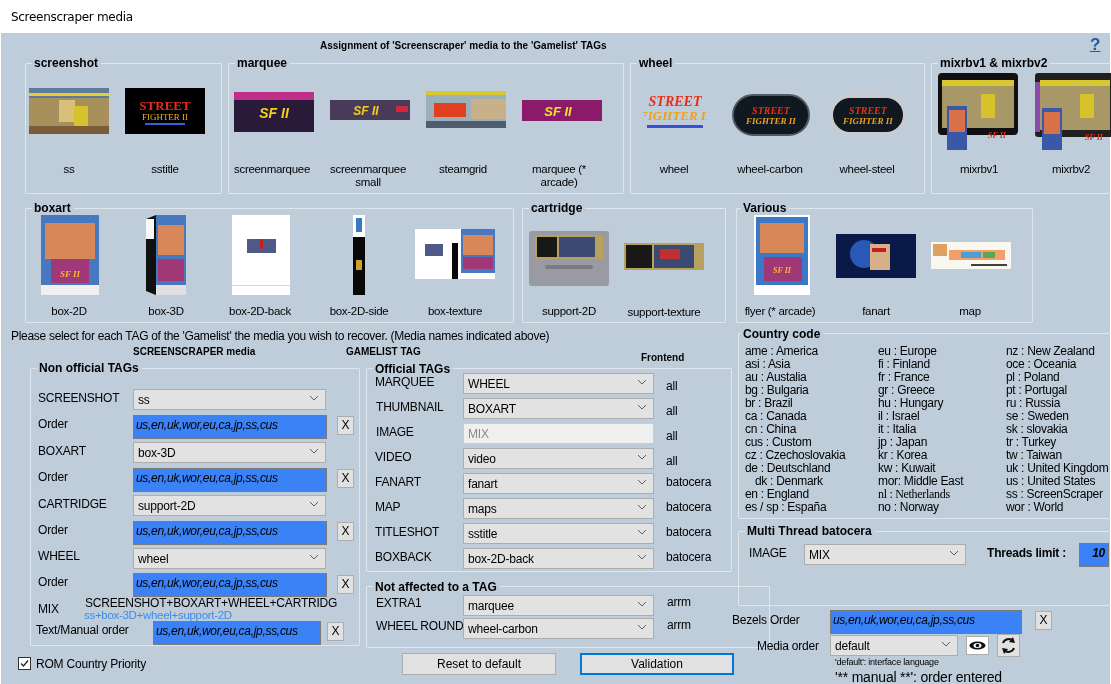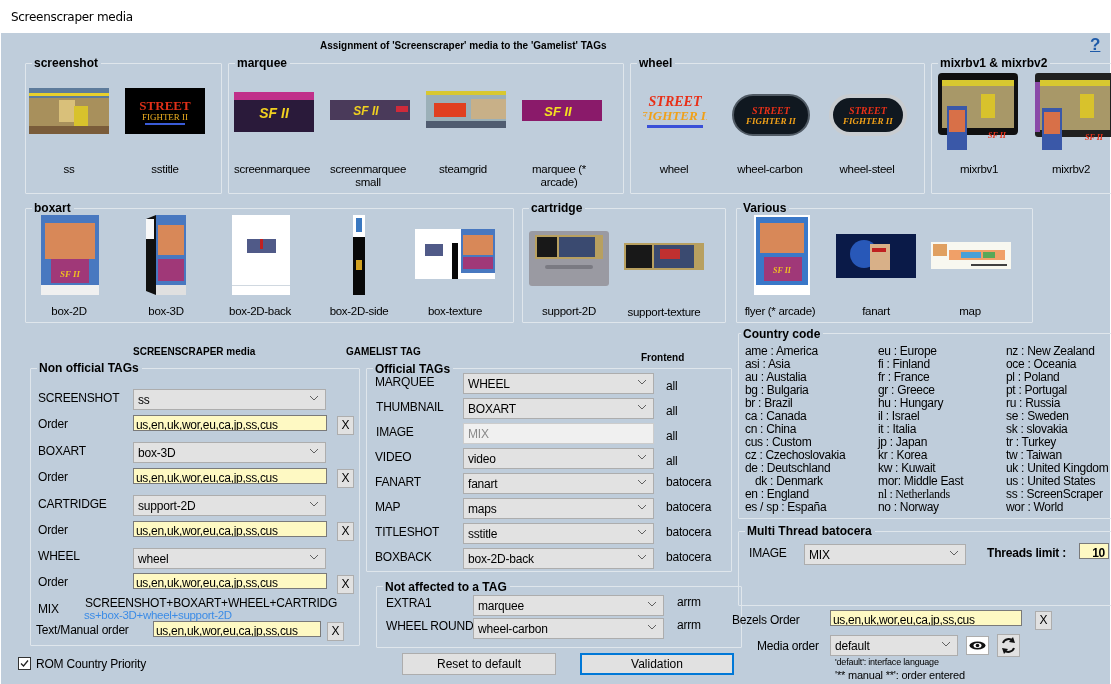--- a/index.html
+++ b/index.html
@@ -10,21 +10,21 @@
   .abs { position: absolute; }
   .heading { font-weight: bold; font-size: 10px; }
   .group { position: absolute; border: 1px solid #dfe6ec; border-radius: 1px; margin-left: 18px; }
   .group > .legend { position: absolute; top: -8px; left: 6px; background: #bfcddb; padding: 0 3px 0 2px; font-weight: bold; font-size: 12px; line-height: 14px; }
   .thumb { position: absolute; }
   .cap { position: absolute; text-align: center; font-size: 11.5px; line-height: 13px; letter-spacing: -0.3px; }
   .lbl { position: absolute; font-size: 12px; letter-spacing: -0.2px; }
   .combo { position: absolute; height: 21px; background: #e2e2e2; border: 1px solid #adadad; font-size: 12px; padding: 3px 0 0 4px; letter-spacing: -0.2px; white-space: nowrap; overflow: hidden; }
   .combo .chev { position: absolute; right: 6px; top: 3px; width: 10px; height: 10px; }
   .combo.disabled { background: #f0f0f0; color: #8a8a8a; border-color: #cccccc; }
-  .tbox { position: absolute; height: 16px; background: #fef9c3; border: 1px solid #7a7a7a; font-size: 12px; padding: 2px 0 0 2px; letter-spacing: -0.3px; white-space: nowrap; overflow: hidden; }
+  .tbox { position: absolute; height: 24px; background: #3b82f6; border: 1px solid #7a7a7a; font-size: 12px; padding: 2px 0 0 2px; letter-spacing: -0.3px; white-space: nowrap; overflow: hidden; font-style: italic; }
   .xbtn { position: absolute; width: 17px; height: 19px; background: #e1e1e1; border: 1px solid #adadad; font-size: 12px; text-align: center; line-height: 17px; }
   .btn { position: absolute; height: 22px; background: #e1e1e1; border: 1px solid #adadad; font-size: 12px; text-align: center; line-height: 20px; }
   .btn.primary { border: 2px solid #0078d7; line-height: 18px; }
   .cc { position: absolute; font-size: 12px; line-height: 13px; letter-spacing: -0.3px; white-space: nowrap; }
   .fe { position: absolute; font-size: 12px; letter-spacing: -0.2px; }
 </style>
 </head>
 <body>
 
 <div class="titlebar">
@@ -216,20 +216,21 @@
         <rect x="18" y="8" width="56" height="10" fill="#f0a068"></rect>
         <rect x="30" y="10" width="20" height="6" fill="#48a0d8"></rect>
         <rect x="52" y="10" width="12" height="6" fill="#58a858"></rect>
         <rect x="40" y="22" width="36" height="2" fill="#404040"></rect>
     </svg>
     <div class="cap" style="left:0px;top:96px;width:86px;">flyer (* arcade)</div>
     <div class="cap" style="left:96px;top:96px;width:86px;">fanart</div>
     <div class="cap" style="left:190px;top:96px;width:86px;">map</div>
   </div>
 
+  <div class="abs" style="left:10px;top:296px;font-size:12px;letter-spacing:-0.3px;">Please select for each TAG of the 'Gamelist' the media you wish to recover. (Media names indicated above)</div>
   <div class="abs heading" style="left:132px;top:313px;">SCREENSCRAPER media</div>
   <div class="abs heading" style="left:345px;top:313px;">GAMELIST TAG</div>
   <div class="abs heading" style="left:640px;top:319px;">Frontend</div>
 
   <div class="group" style="left:11px;top:335px;width:330px;height:278px;">
     <div class="legend">Non official TAGs</div>
 
     <div class="lbl" style="left:7px;top:22px;">SCREENSHOT</div>
     <div class="combo" style="left:102px;top:20px;width:193px;"><span>ss</span><svg class="chev" viewBox="0 0 10 10">
           <polyline points="1,3 5,7 9,3" fill="none" stroke="#606060" stroke-width="1"></polyline>
@@ -314,21 +315,21 @@
           </svg></div>
         <div class="fe" style="left: 299px; top: 156px;">batocera</div>
         <div class="lbl" style="left: 8px; top: 181px;">BOXBACK</div>
         <div class="combo" style="left: 96px; top: 179px; width: 191px;"><span>box-2D-back</span><svg class="chev" viewBox="0 0 10 10">
             <polyline points="1,3 5,7 9,3" fill="none" stroke="#606060" stroke-width="1"></polyline>
           </svg></div>
         <div class="fe" style="left: 299px; top: 181px;">batocera</div>
       </div>
   </div>
 
-  <div class="group" style="left:357px;top:553px;width:366px;height:62px;">
+  <div class="group" style="left:347px;top:553px;width:404px;height:62px;">
     <div class="legend" style="top:-7px;">Not affected to a TAG</div>
     <div id="notaff-rows">
         <div class="lbl" style="left: 9px; top: 9px; text-align: right;">EXTRA1</div>
         <div class="combo" style="left: 96px; top: 8px; width: 191px;"><span>marquee</span><svg class="chev" viewBox="0 0 10 10">
             <polyline points="1,3 5,7 9,3" fill="none" stroke="#606060" stroke-width="1"></polyline>
           </svg></div>
         <div class="fe" style="left: 300px; top: 8px;">arrm</div>
         <div class="lbl" style="left: 9px; top: 32px;">WHEEL ROUND</div>
         <div class="combo" style="left: 96px; top: 31px; width: 191px;"><span>wheel-carbon</span><svg class="chev" viewBox="0 0 10 10">
             <polyline points="1,3 5,7 9,3" fill="none" stroke="#606060" stroke-width="1"></polyline>
@@ -409,17 +410,17 @@
   </div>
   <div class="abs" style="left:996px;top:601px;width:23px;height:23px;background:#e1e1e1;border:1px solid #adadad;">
     <svg width="21" height="21" viewBox="0 0 21 21">
         <path d="M5 8 A6 6 0 0 1 15 6" fill="none" stroke="#111" stroke-width="2"></path>
         <polygon points="15,2 17,8 11,7" fill="#111"></polygon>
         <path d="M16 13 A6 6 0 0 1 6 15" fill="none" stroke="#111" stroke-width="2"></path>
         <polygon points="6,19 4,13 10,14" fill="#111"></polygon>
       </svg>
   </div>
   <div class="lbl" style="left:834px;top:624px;font-size:9px;letter-spacing:-0.2px;">'default': interface language</div>
-  <div class="lbl" style="left:834px;top:636px;font-size:11px;letter-spacing:-0.2px;">'** manual **': order entered</div>
+  <div class="lbl" style="left:834px;top:636px;font-size:14px;letter-spacing:-0.2px;">'** manual **': order entered</div>
 
   <div class="btn primary" style="left:579px;top:620px;width:154px;">Validation</div>
   <div class="btn" style="left:401px;top:620px;width:154px;">Reset to default</div>
 </div>
 
 </body></html>

